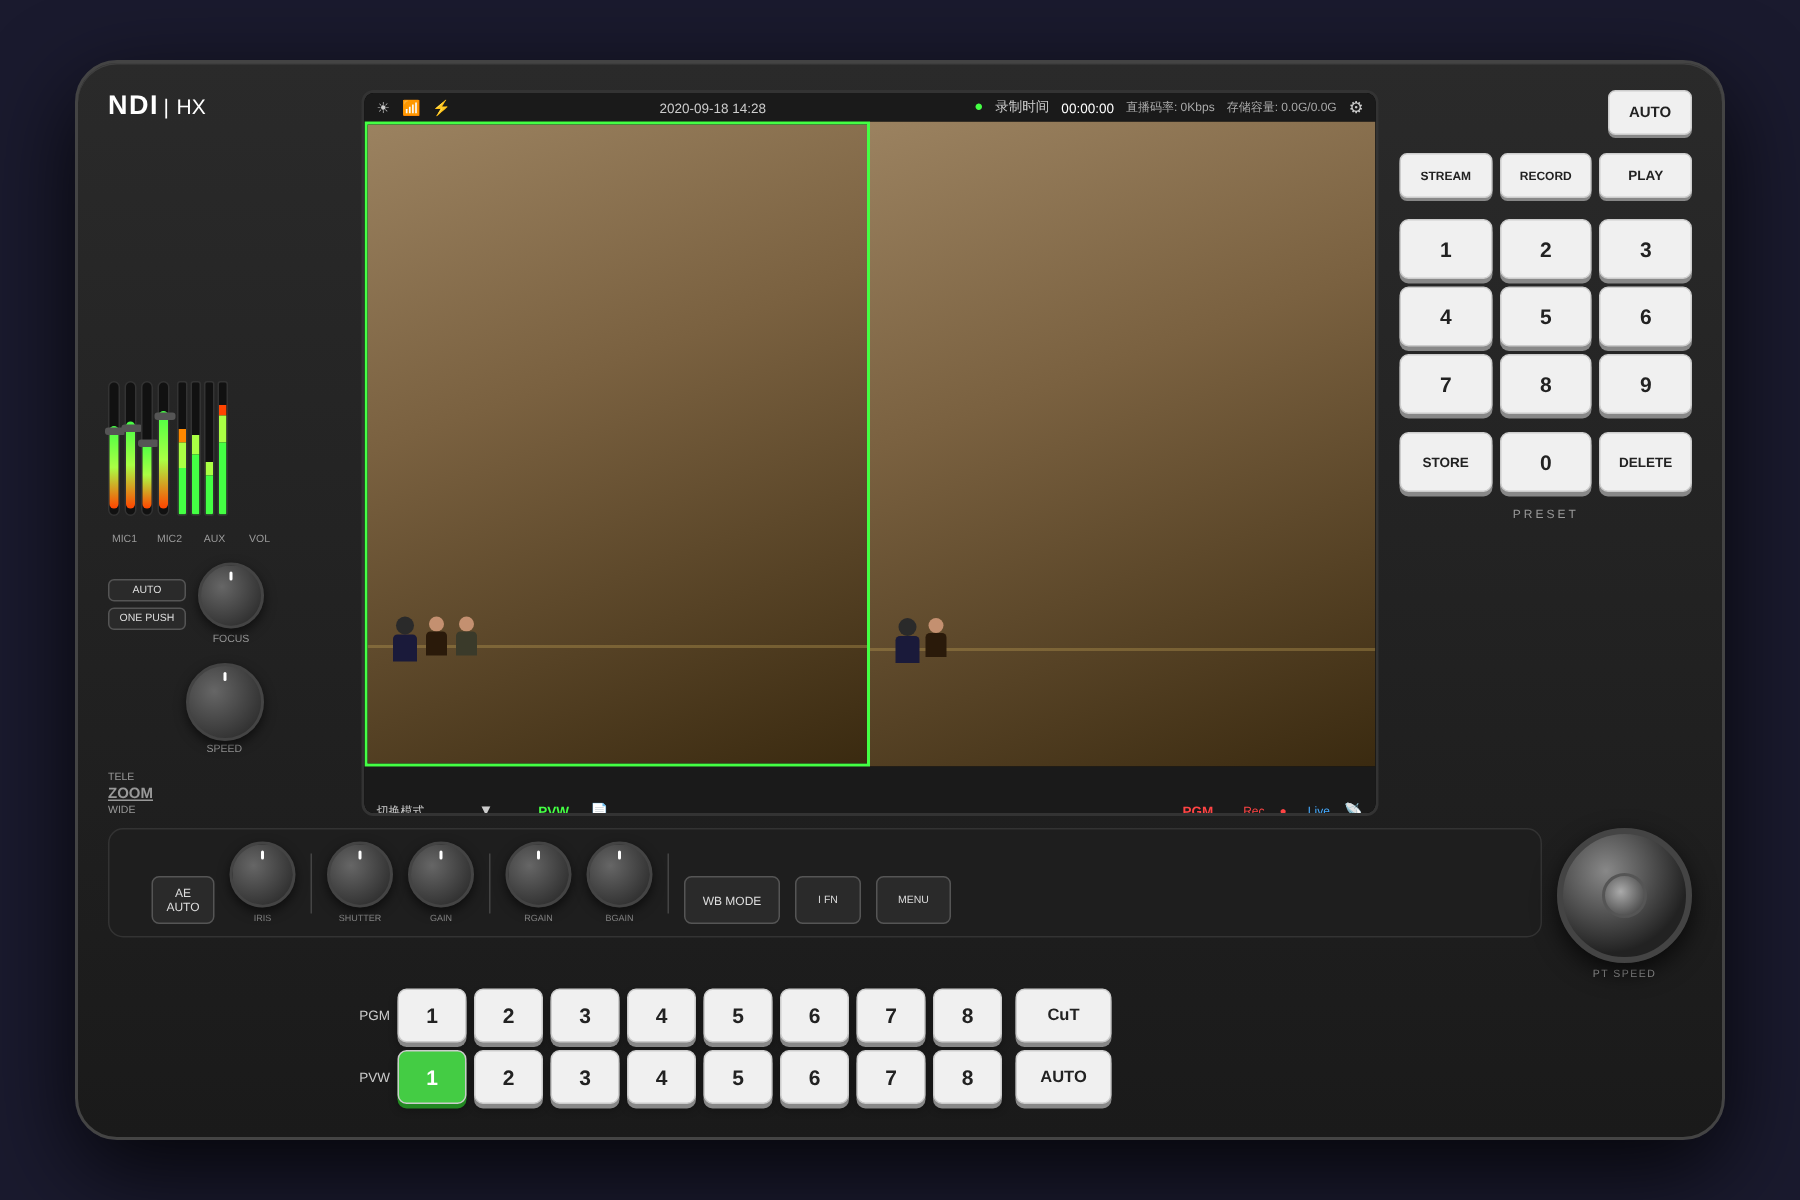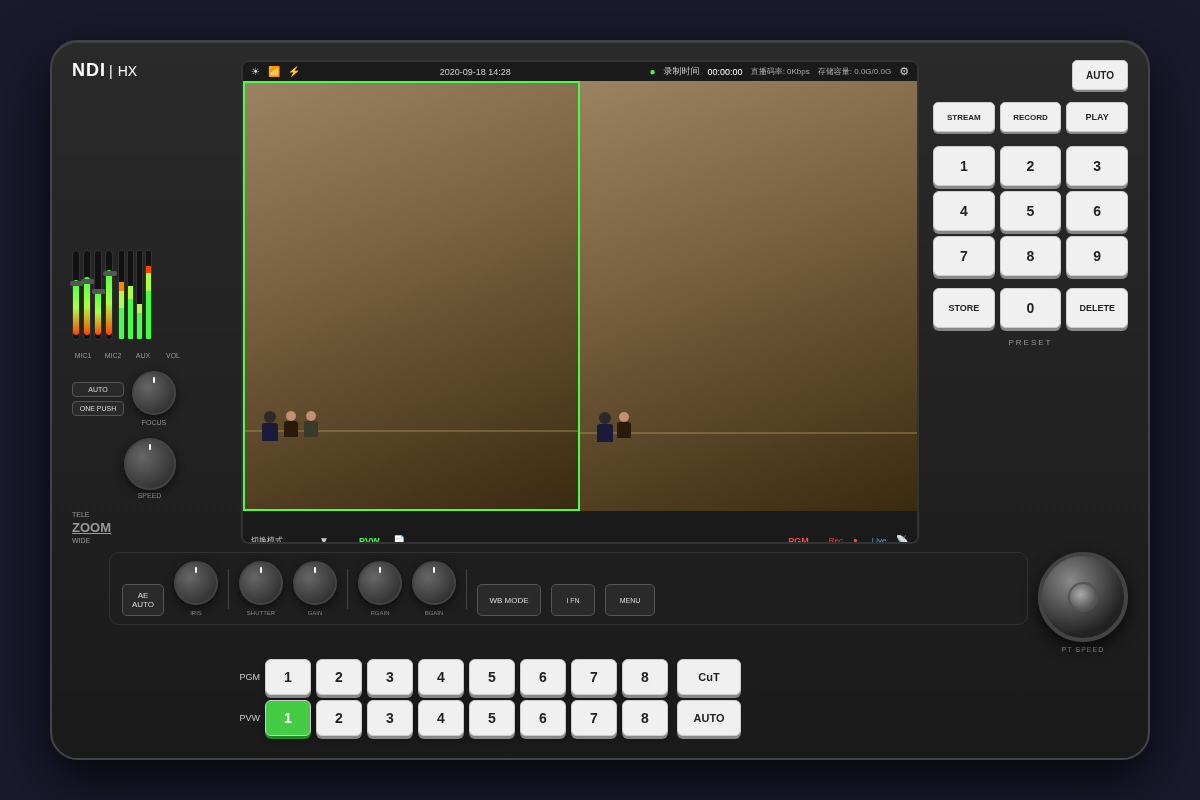--- a/index.html
+++ b/index.html
@@ -443,26 +443,25 @@
       display: flex;
       gap: 10px;
       margin-top: 8px;
       align-items: flex-start;
     }
 
     .knobs-panel {
       background: #1e1e1e;
       border: 1px solid #333;
       border-radius: 10px;
-      padding: 8px 12px;
+      padding: 8px 28px;
       display: flex;
       gap: 10px;
       align-items: flex-end;
       flex: 1;
-      margin-left: 37px;
     }
 
     .small-knob-label {
       color: #888;
       font-size: 6px;
       font-family: Arial, sans-serif;
       text-align: center;
       margin-top: 2px;
     }
 
@@ -574,21 +573,21 @@
 
       <div style="display:flex;flex-direction:column;align-items:center;gap:2px;margin-top:4px;">
         <div class="knob" style="width:52px;height:52px;position:relative;">
           <div class="knob-indicator"></div>
         </div>
         <span class="knob-label">SPEED</span>
       </div>
 
       <div style="display:flex;flex-direction:column;gap:2px;margin-top:4px;">
         <span style="color:#999;font-size:7px;font-family:Arial;">TELE</span>
-        <span style="color:#999;font-size:13px;font-family:Arial;font-weight:bold;text-decoration:underline;">ZOOM</span>
+        <span style="color:#999;font-size:10px;font-family:Arial;font-weight:bold;text-decoration:underline;">ZOOM</span>
         <span style="color:#999;font-size:7px;font-family:Arial;">WIDE</span>
       </div>
 
     </div>
 
     <div class="center-panel">
       <div class="screen-container">
 
         <div class="screen-top-bar">
           <span class="screen-icon">☀</span>

